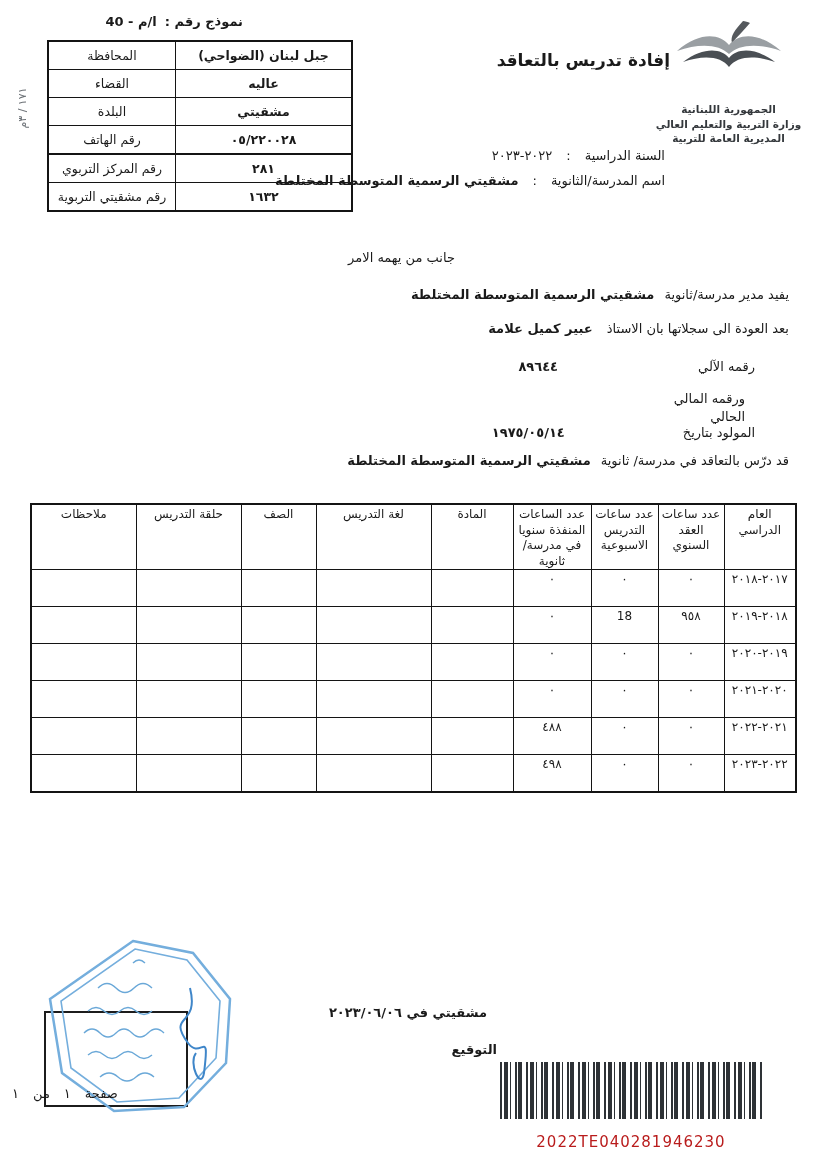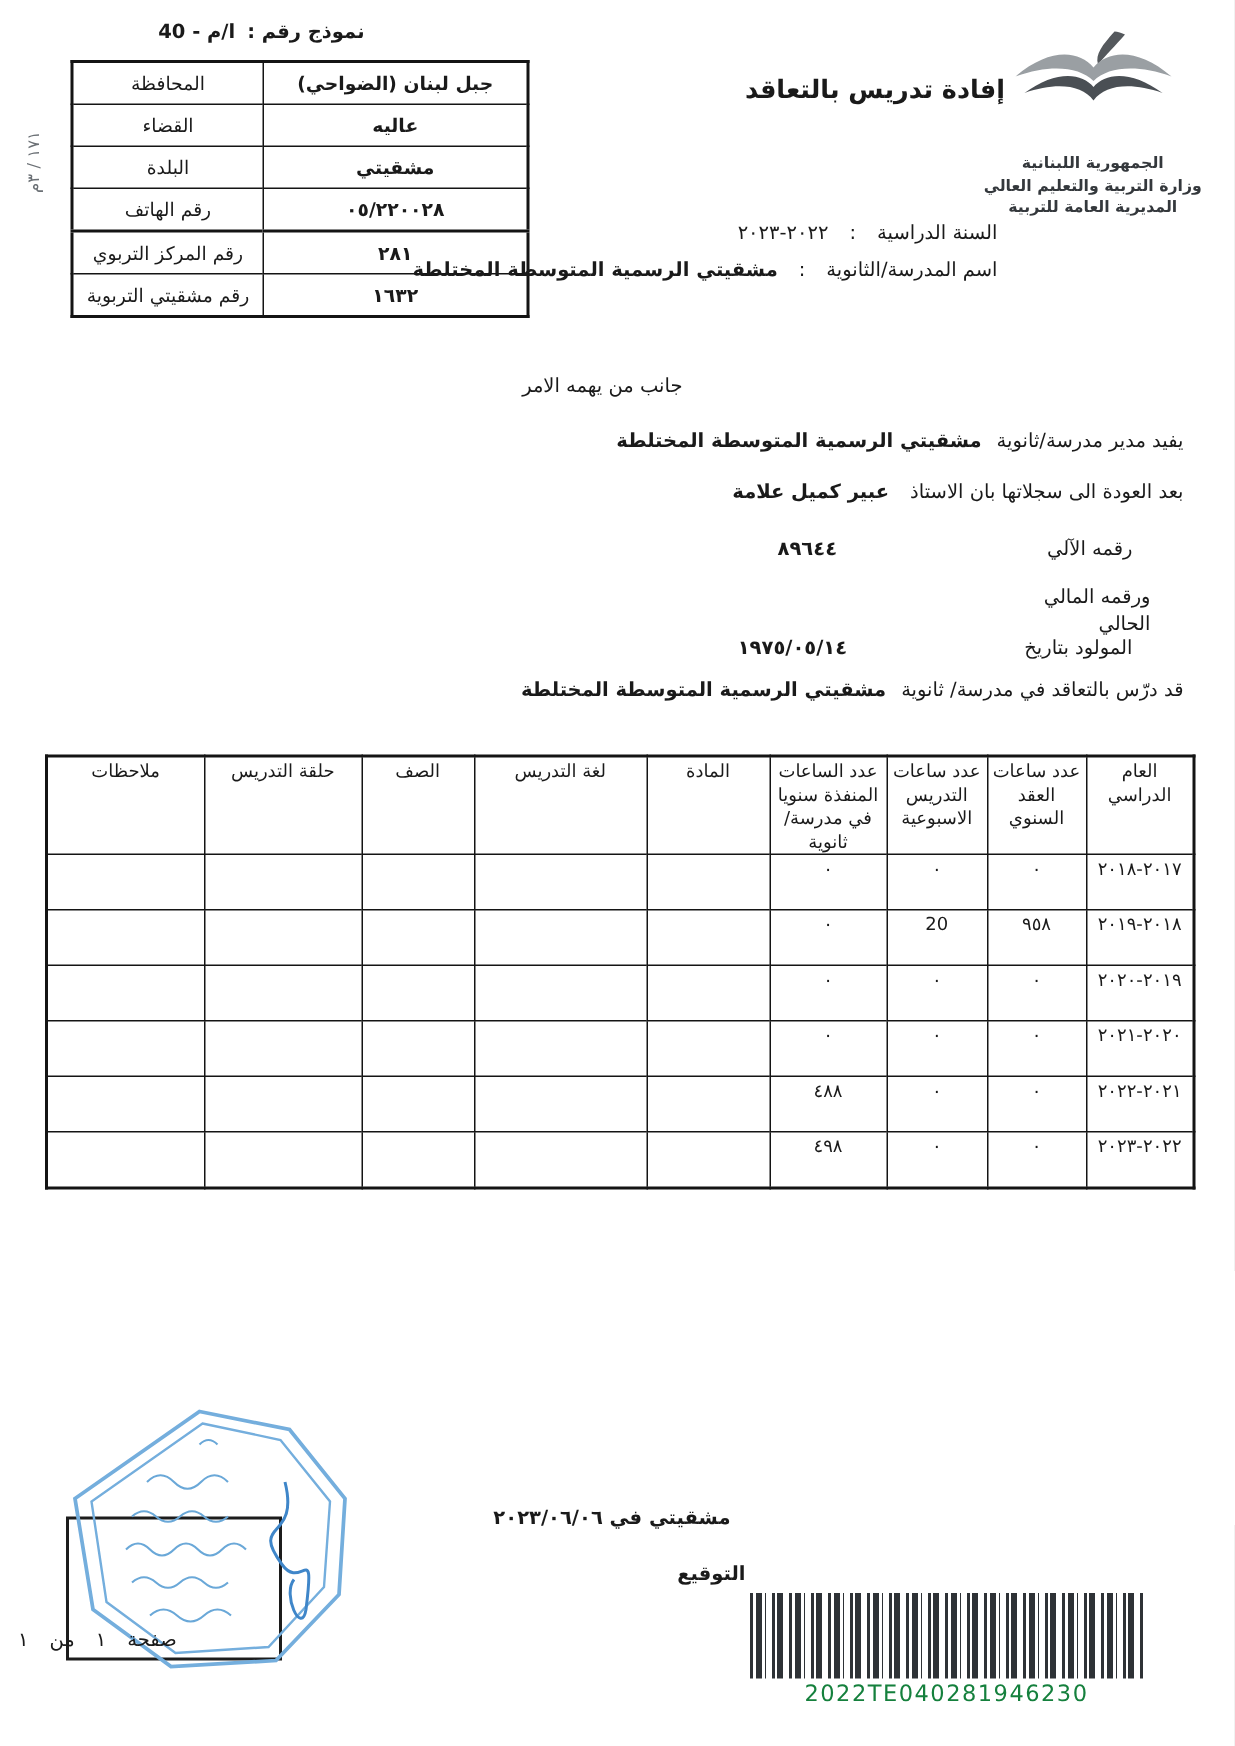--- a/index.html
+++ b/index.html
@@ -45,21 +45,21 @@
   
   .barcode-wrap{top:1062px; left:500px; width:262px; text-align:center;}
   .barcode-bars{height:57px; width:262px;
     background-image:repeating-linear-gradient(to right,
       #2e3236 0px,#2e3236 2px,#ffffff 2px,#ffffff 4px,
       #2e3236 4px,#2e3236 8px,#ffffff 8px,#ffffff 10px,
       #2e3236 10px,#2e3236 11px,#ffffff 11px,#ffffff 15px,
       #2e3236 15px,#2e3236 17px,#ffffff 17px,#ffffff 18px,
       #2e3236 18px,#2e3236 22px,#ffffff 22px,#ffffff 26px);
   }
-  .barcode-text{font-size:15px; letter-spacing:1px; color:#15803d; margin-top:1px;}
+  .barcode-text{font-size:15px; letter-spacing:1px; color:#b91c1c; margin-top:14px;}
 
   
   .black-box{top:1011px; left:44px; width:140px; height:92px; border:2px solid #1c1c1c;}
   .stamp{top:933px; left:38px; pointer-events:none;}
 
   .side-note{left:-18px; top:100px; width:84px; height:16px; transform:rotate(-90deg);
     color:#6b7075; font-size:11px; text-align:center; direction:rtl;}
 
   .page-ind{top:1086px; left:12px; font-size:13px; direction:rtl; display:flex; gap:14px;}
 </style>
@@ -140,21 +140,21 @@
     <span class="val">مشقيتي الرسمية المتوسطة المختلطة</span>
   </div>
   <div class="abs fline" style="right:34px; top:320px; gap:14px;">
     <span>بعد العودة الى سجلاتها بان الاستاذ</span>
     <span class="val">عبير كميل علامة</span>
   </div>
   <div class="abs fline" style="right:68px; top:358px; gap:140px;">
     <span>رقمه الآلي</span>
     <span class="val">٨٩٦٤٤</span>
   </div>
-  <div class="abs fline" style="right:56px; top:390px;">
+  <div class="abs fline" style="right:78px; top:390px;">
     <span style="width:84px; text-align:right;">ورقمه المالي الحالي</span>
     <span class="val"></span>
   </div>
   <div class="abs fline" style="right:68px; top:424px; gap:118px;">
     <span>المولود بتاريخ</span>
     <span class="val">١٩٧٥/٠٥/١٤</span>
   </div>
   <div class="abs fline" style="right:34px; top:452px; gap:10px;">
     <span>قد درّس بالتعاقد في مدرسة/ ثانوية</span>
     <span class="val">مشقيتي الرسمية المتوسطة المختلطة</span>
@@ -193,21 +193,21 @@
         <td>٠</td>
         <td></td>
         <td></td>
         <td></td>
         <td></td>
         <td></td>
       </tr>
       <tr>
         <td>٢٠١٨-٢٠١٩</td>
         <td>٩٥٨</td>
-        <td>20</td>
+        <td>18</td>
         <td>٠</td>
         <td></td>
         <td></td>
         <td></td>
         <td></td>
         <td></td>
       </tr>
       <tr>
         <td>٢٠١٩-٢٠٢٠</td>
         <td>٠</td>

